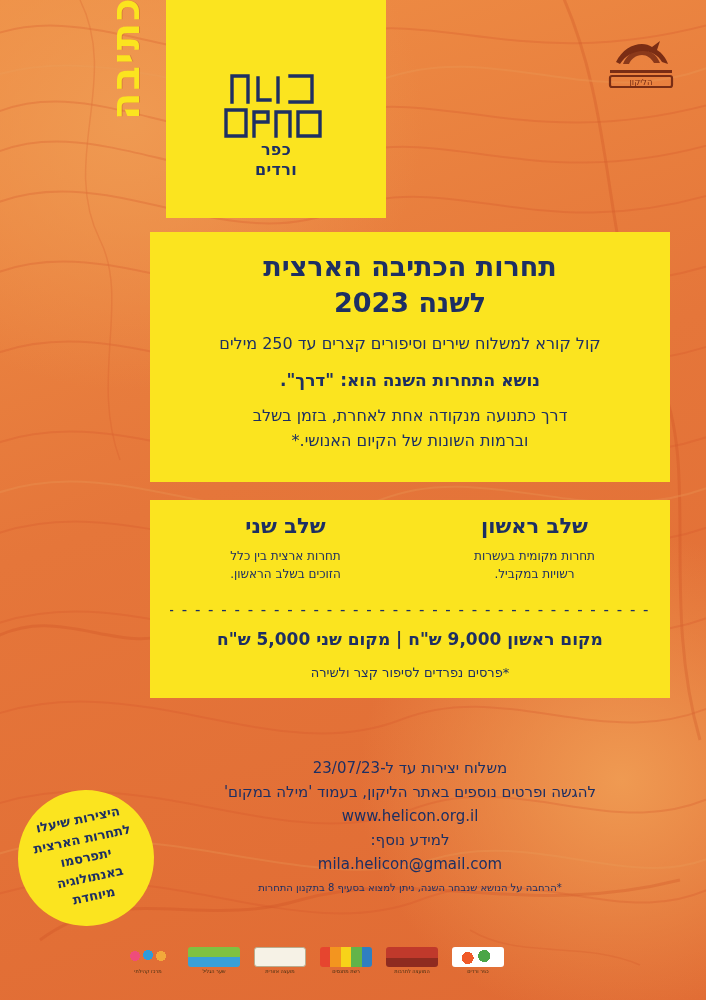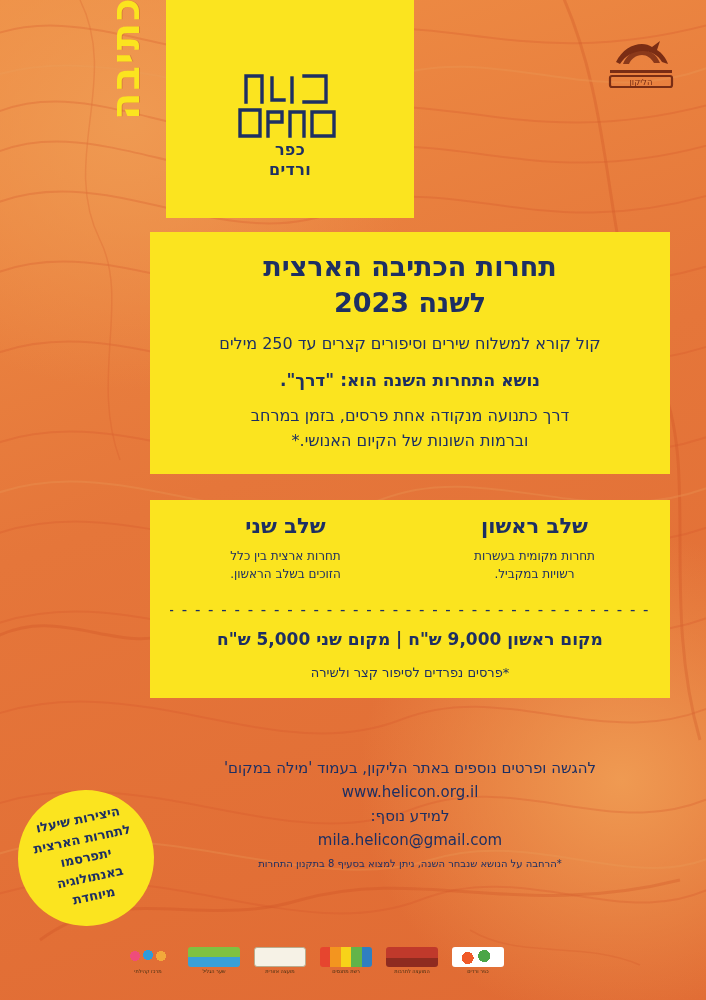--- a/index.html
+++ b/index.html
@@ -43,21 +43,21 @@
     width: 78px;
     height: 56px;
   }
   .helicon-logo svg { display:block; width:100%; height:100%; }
 
   
   .header-block {
     position: absolute;
     top: 0;
     left: 166px;
-    width: 248px;
+    width: 220px;
     height: 218px;
     background: #fbe41f;
   }
   .mila-logo {
     position: absolute;
     top: 66px;
     left: 0;
     width: 100%;
     text-align: center;
   }
@@ -102,21 +102,21 @@
   
   .panel {
     position: absolute;
     background: #fbe41f;
     color: #1d2f63;
   }
   .panel-main {
     top: 232px;
     right: 36px;
     left: 150px;
-    padding: 18px 22px 20px;
+    padding: 18px 22px 28px;
     text-align: center;
   }
   .title-1 {
     font-size: 27px;
     font-weight: bold;
     line-height: 1.25;
     margin: 0 0 2px;
   }
   .title-2 {
     font-size: 27px;
@@ -350,21 +350,21 @@
 
   <div class="side-text">
     <span>מילה במקום לכתיבה</span>
   </div>
 
   <div class="panel panel-main">
     <h1 class="title-1">תחרות הכתיבה הארצית</h1>
     <h2 class="title-2">לשנה 2023</h2>
     <p class="lead">קול קורא למשלוח שירים וסיפורים קצרים עד 250 מילים</p>
     <p class="theme">נושא התחרות השנה הוא: "דרך".</p>
-    <p class="theme-desc">דרך כתנועה מנקודה אחת פרסים, בזמן במרחב</p>
+    <p class="theme-desc">דרך כתנועה מנקודה אחת לאחרת, בזמן בשלב</p>
     <p class="theme-desc">וברמות השונות של הקיום האנושי.*</p>
   </div>
 
   <div class="panel panel-stages">
     <div class="stages">
       <div class="stage">
         <h3>שלב ראשון</h3>
         <p>תחרות מקומית בעשרות</p>
         <p>רשויות במקביל.</p>
       </div>
@@ -373,20 +373,21 @@
         <p>תחרות ארצית בין כלל</p>
         <p>הזוכים בשלב הראשון.</p>
       </div>
     </div>
     <div class="dashes">- - - - - - - - - - - - - - - - - - - - - - - - - - - - - - - - - - - - -</div>
     <p class="prizes">מקום ראשון 9,000 ש"ח | מקום שני 5,000 ש"ח</p>
     <p class="prizes-note">*פרסים נפרדים לסיפור קצר ולשירה</p>
   </div>
 
   <div class="info">
+    <p class="line">משלוח יצירות עד ל-23/07/23</p>
     <p class="line">להגשה ופרטים נוספים באתר הליקון, בעמוד 'מילה במקום'</p>
     <p class="line url">www.helicon.org.il</p>
     <p class="line">למידע נוסף:</p>
     <p class="line mail">mila.helicon@gmail.com</p>
     <p class="line fine">*הרחבה על הנושא שנבחר השנה, ניתן למצוא בסעיף 8 בתקנון התחרות</p>
   </div>
 
   <div class="sticker">
     <div class="inner">
       <div>היצירות שיעלו</div>

